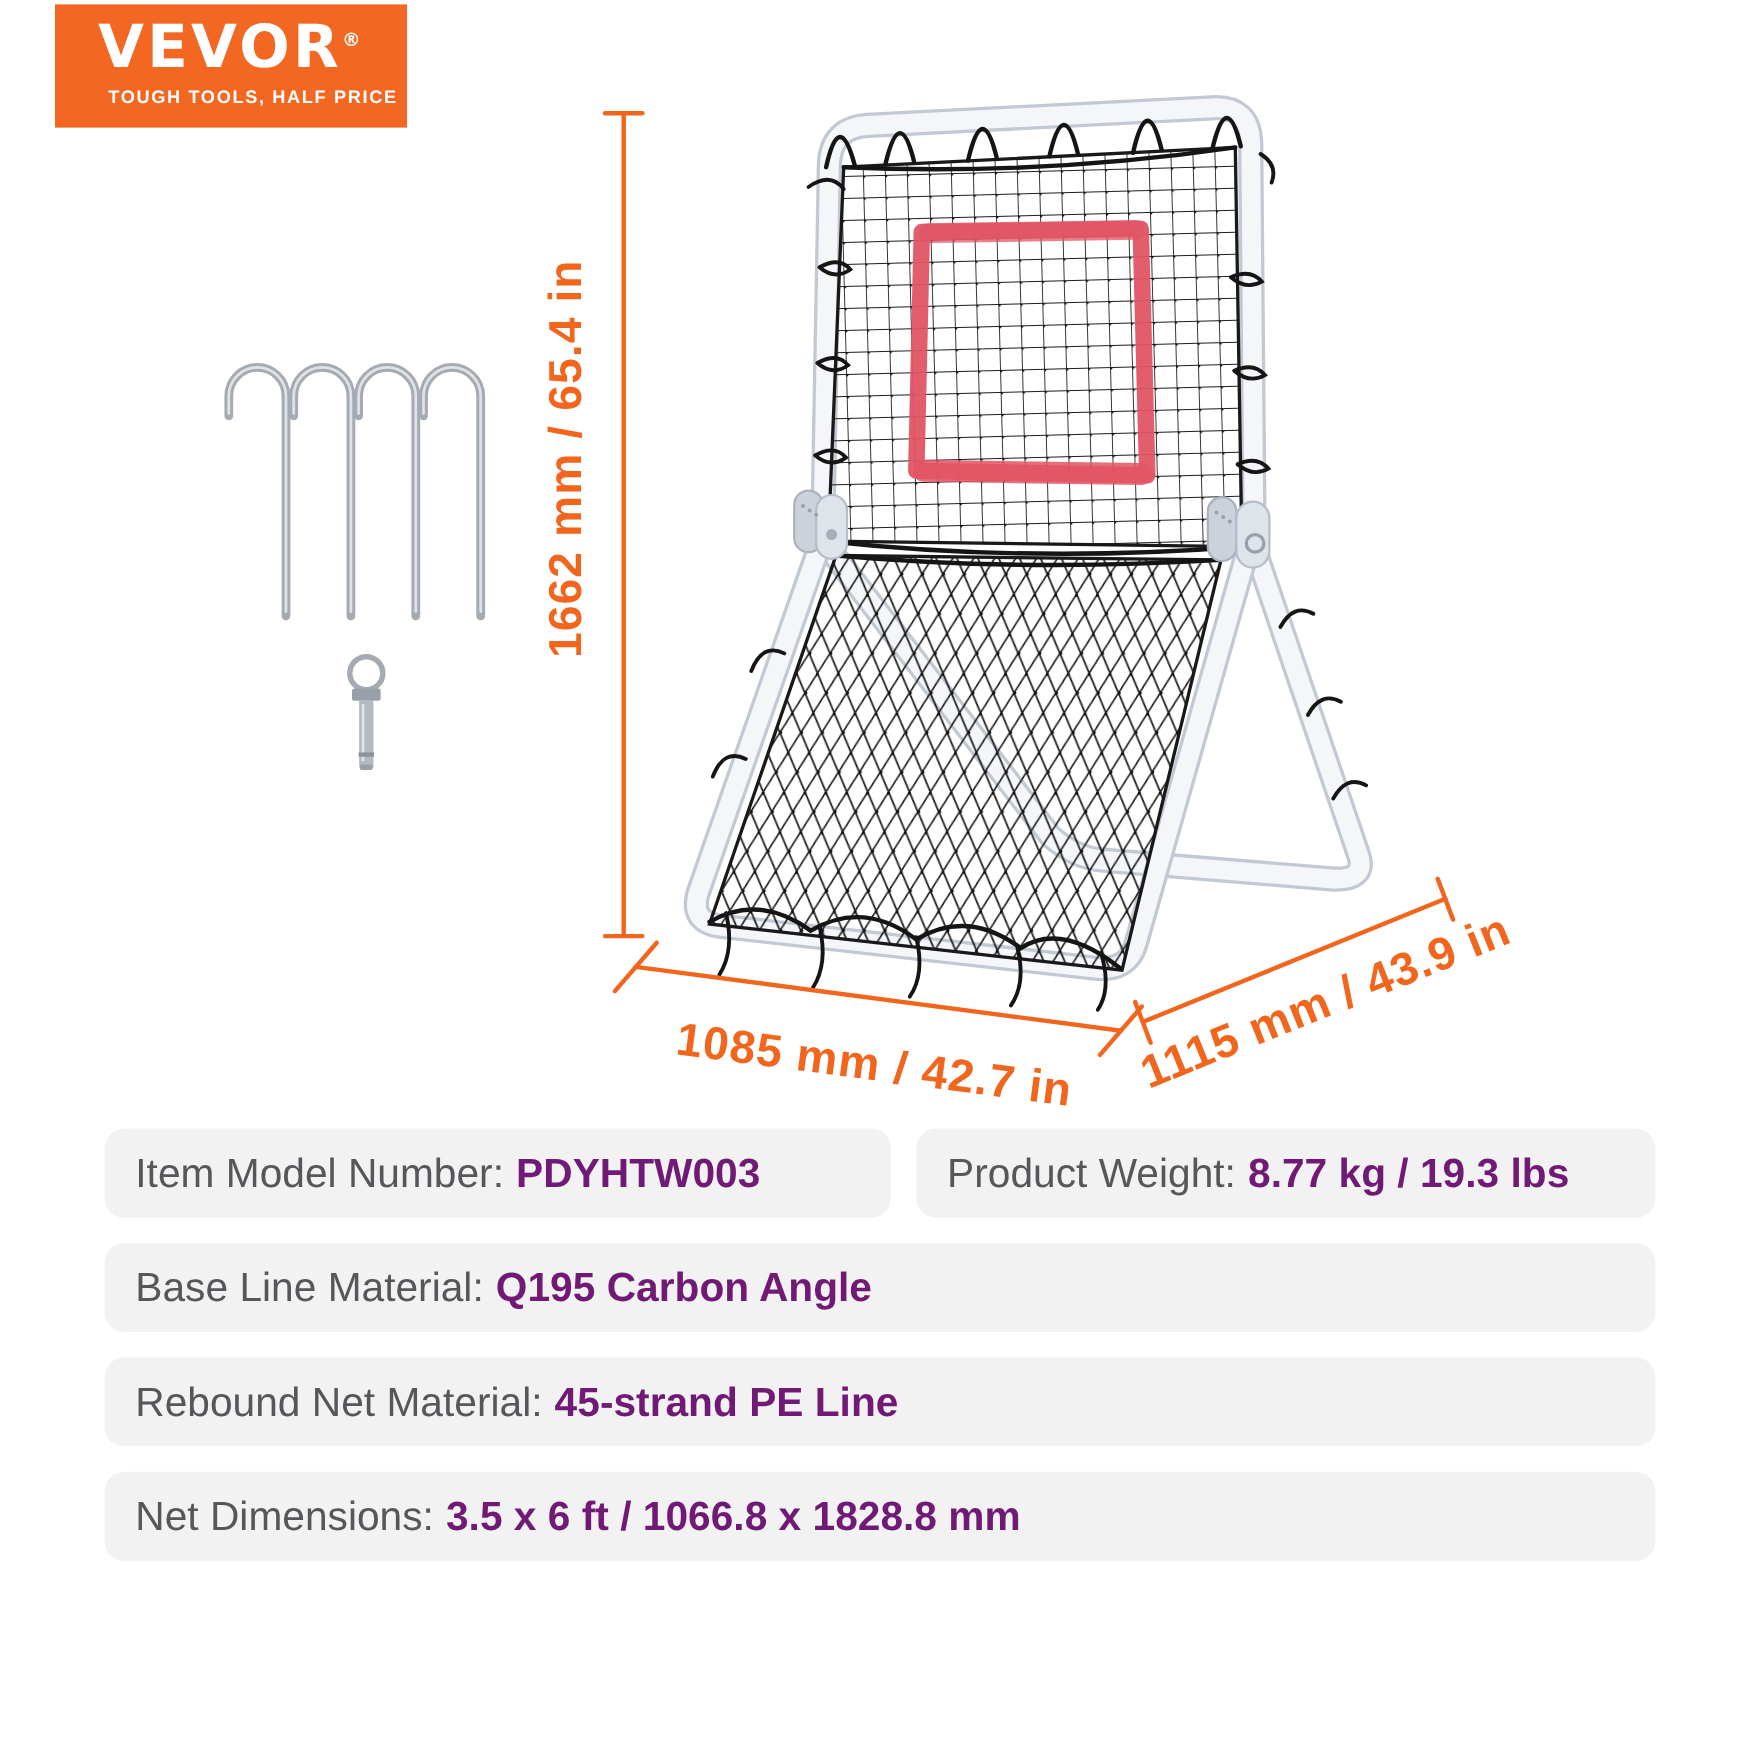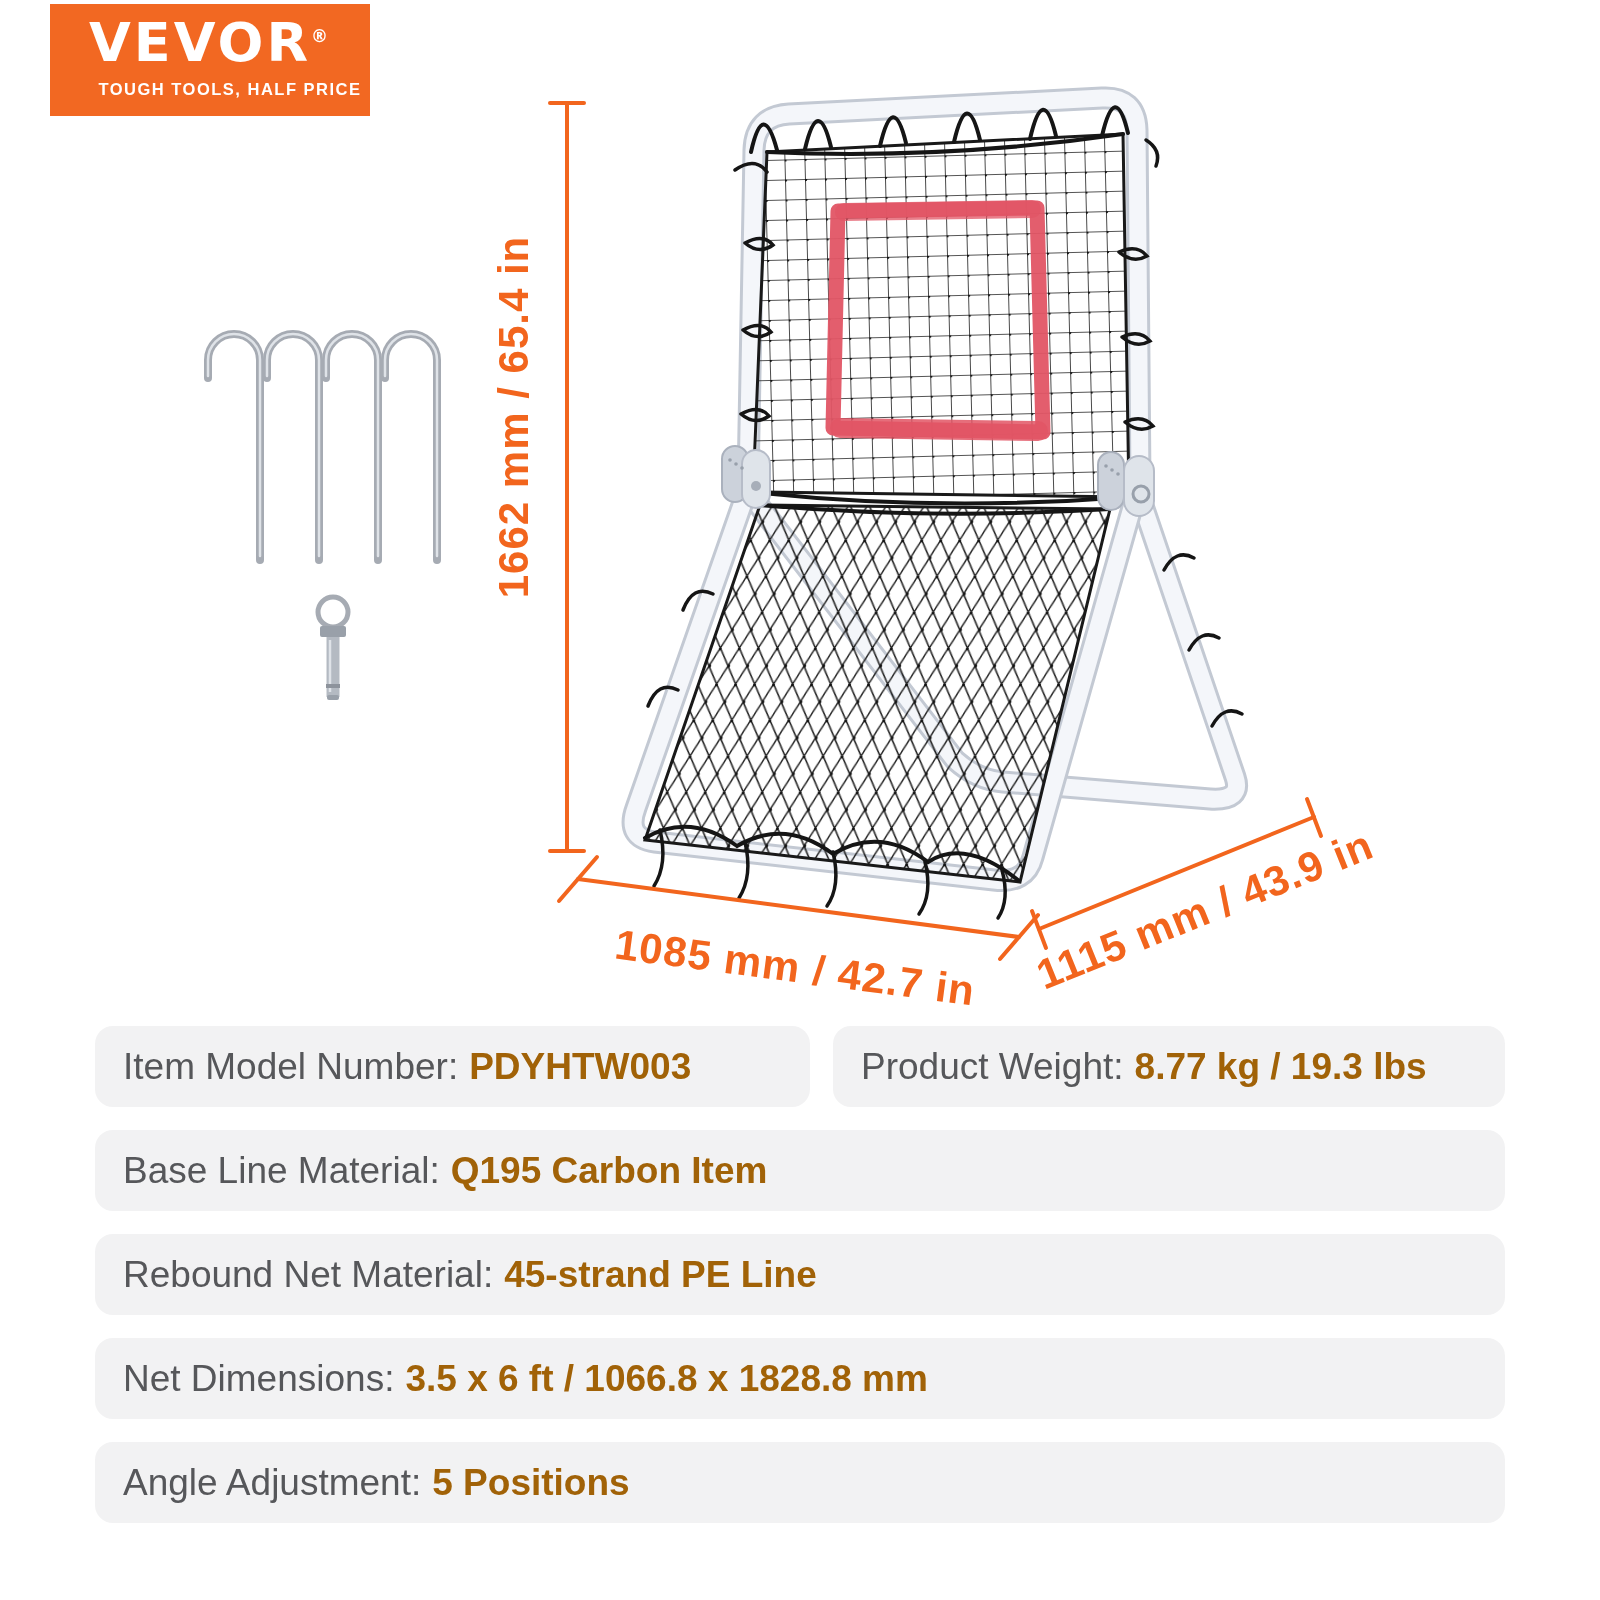--- a/index.html
+++ b/index.html
@@ -27,21 +27,21 @@
   .steel-hi{fill:none;stroke:#dfe3e8;stroke-width:2.5;stroke-linecap:round;}
   
   .specs{position:absolute;left:95px;top:1026px;width:1410px;display:flex;
          flex-direction:column;gap:23px;}
   .spec-row{display:flex;gap:23px;justify-content:flex-end;}
   .pill{background:#F2F2F3;border-radius:18px;height:81px;display:flex;align-items:center;
         padding:0 28px;box-sizing:border-box;font-size:37px;color:#56575A;white-space:nowrap;}
   .pill-wide{width:100%;}
   .pill-a{width:715px;}
   .pill-b{flex:1;}
-  .spec-value{color:#a16207;font-weight:bold;margin-left:11px;}
+  .spec-value{color:#701a75;font-weight:bold;margin-left:11px;}
 </style>
 </head>
 <body>
 
 <div class="canvas">
 
   <div class="logo">
     <div class="logo-brand"><span>VEVOR</span><span class="logo-reg">®</span></div>
     <div class="logo-tagline">TOUGH TOOLS, HALF PRICE</div>
   </div>
@@ -202,36 +202,30 @@
         <span class="spec-value">PDYHTW003</span>
       </div>
       <div class="pill pill-b">
         <span class="spec-label">Product Weight:</span>
         <span class="spec-value">8.77 kg / 19.3 lbs</span>
       </div>
     </div>
     <div class="spec-row">
       <div class="pill pill-wide">
         <span class="spec-label">Base Line Material:</span>
-        <span class="spec-value">Q195 Carbon Item</span>
+        <span class="spec-value">Q195 Carbon Angle</span>
       </div>
     </div>
     <div class="spec-row">
       <div class="pill pill-wide">
         <span class="spec-label">Rebound Net Material:</span>
         <span class="spec-value">45-strand PE Line</span>
       </div>
     </div>
     <div class="spec-row">
       <div class="pill pill-wide">
         <span class="spec-label">Net Dimensions:</span>
         <span class="spec-value">3.5 x 6 ft / 1066.8 x 1828.8 mm</span>
       </div>
     </div>
-    <div class="spec-row">
-      <div class="pill pill-wide">
-        <span class="spec-label">Angle Adjustment:</span>
-        <span class="spec-value">5 Positions</span>
-      </div>
-    </div>
   </div>
 
 </div>
 
 </body></html>

